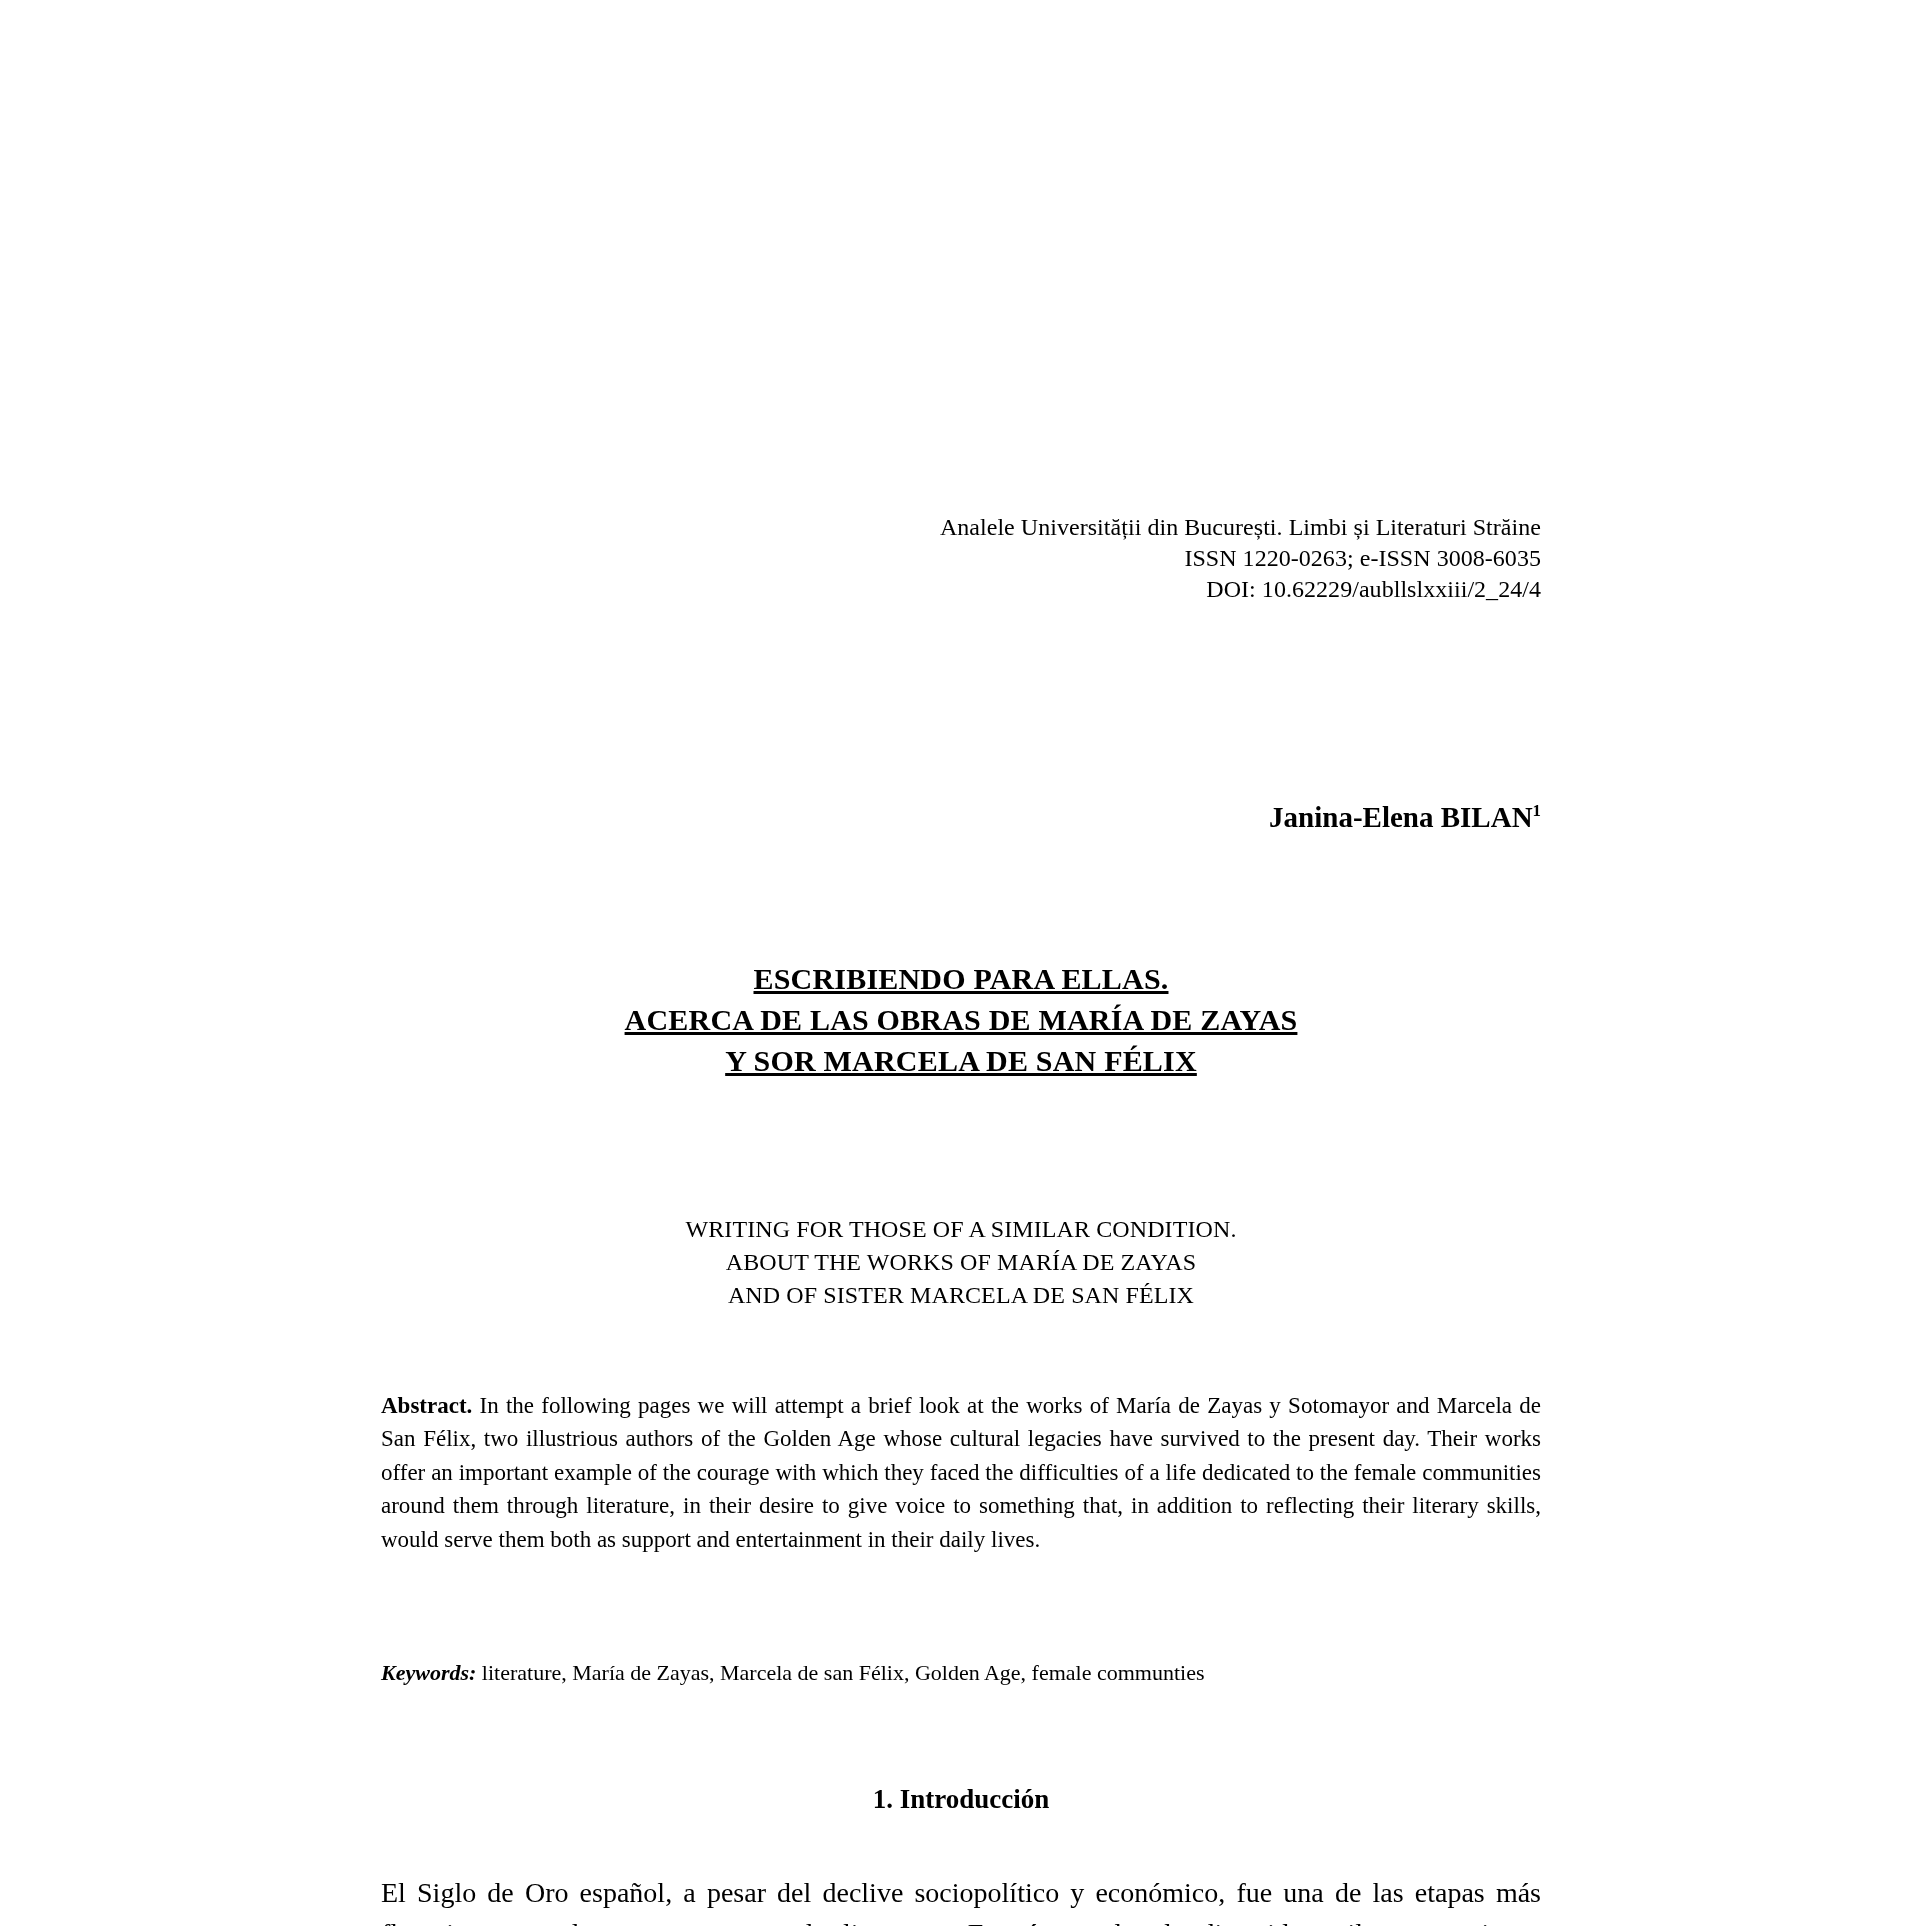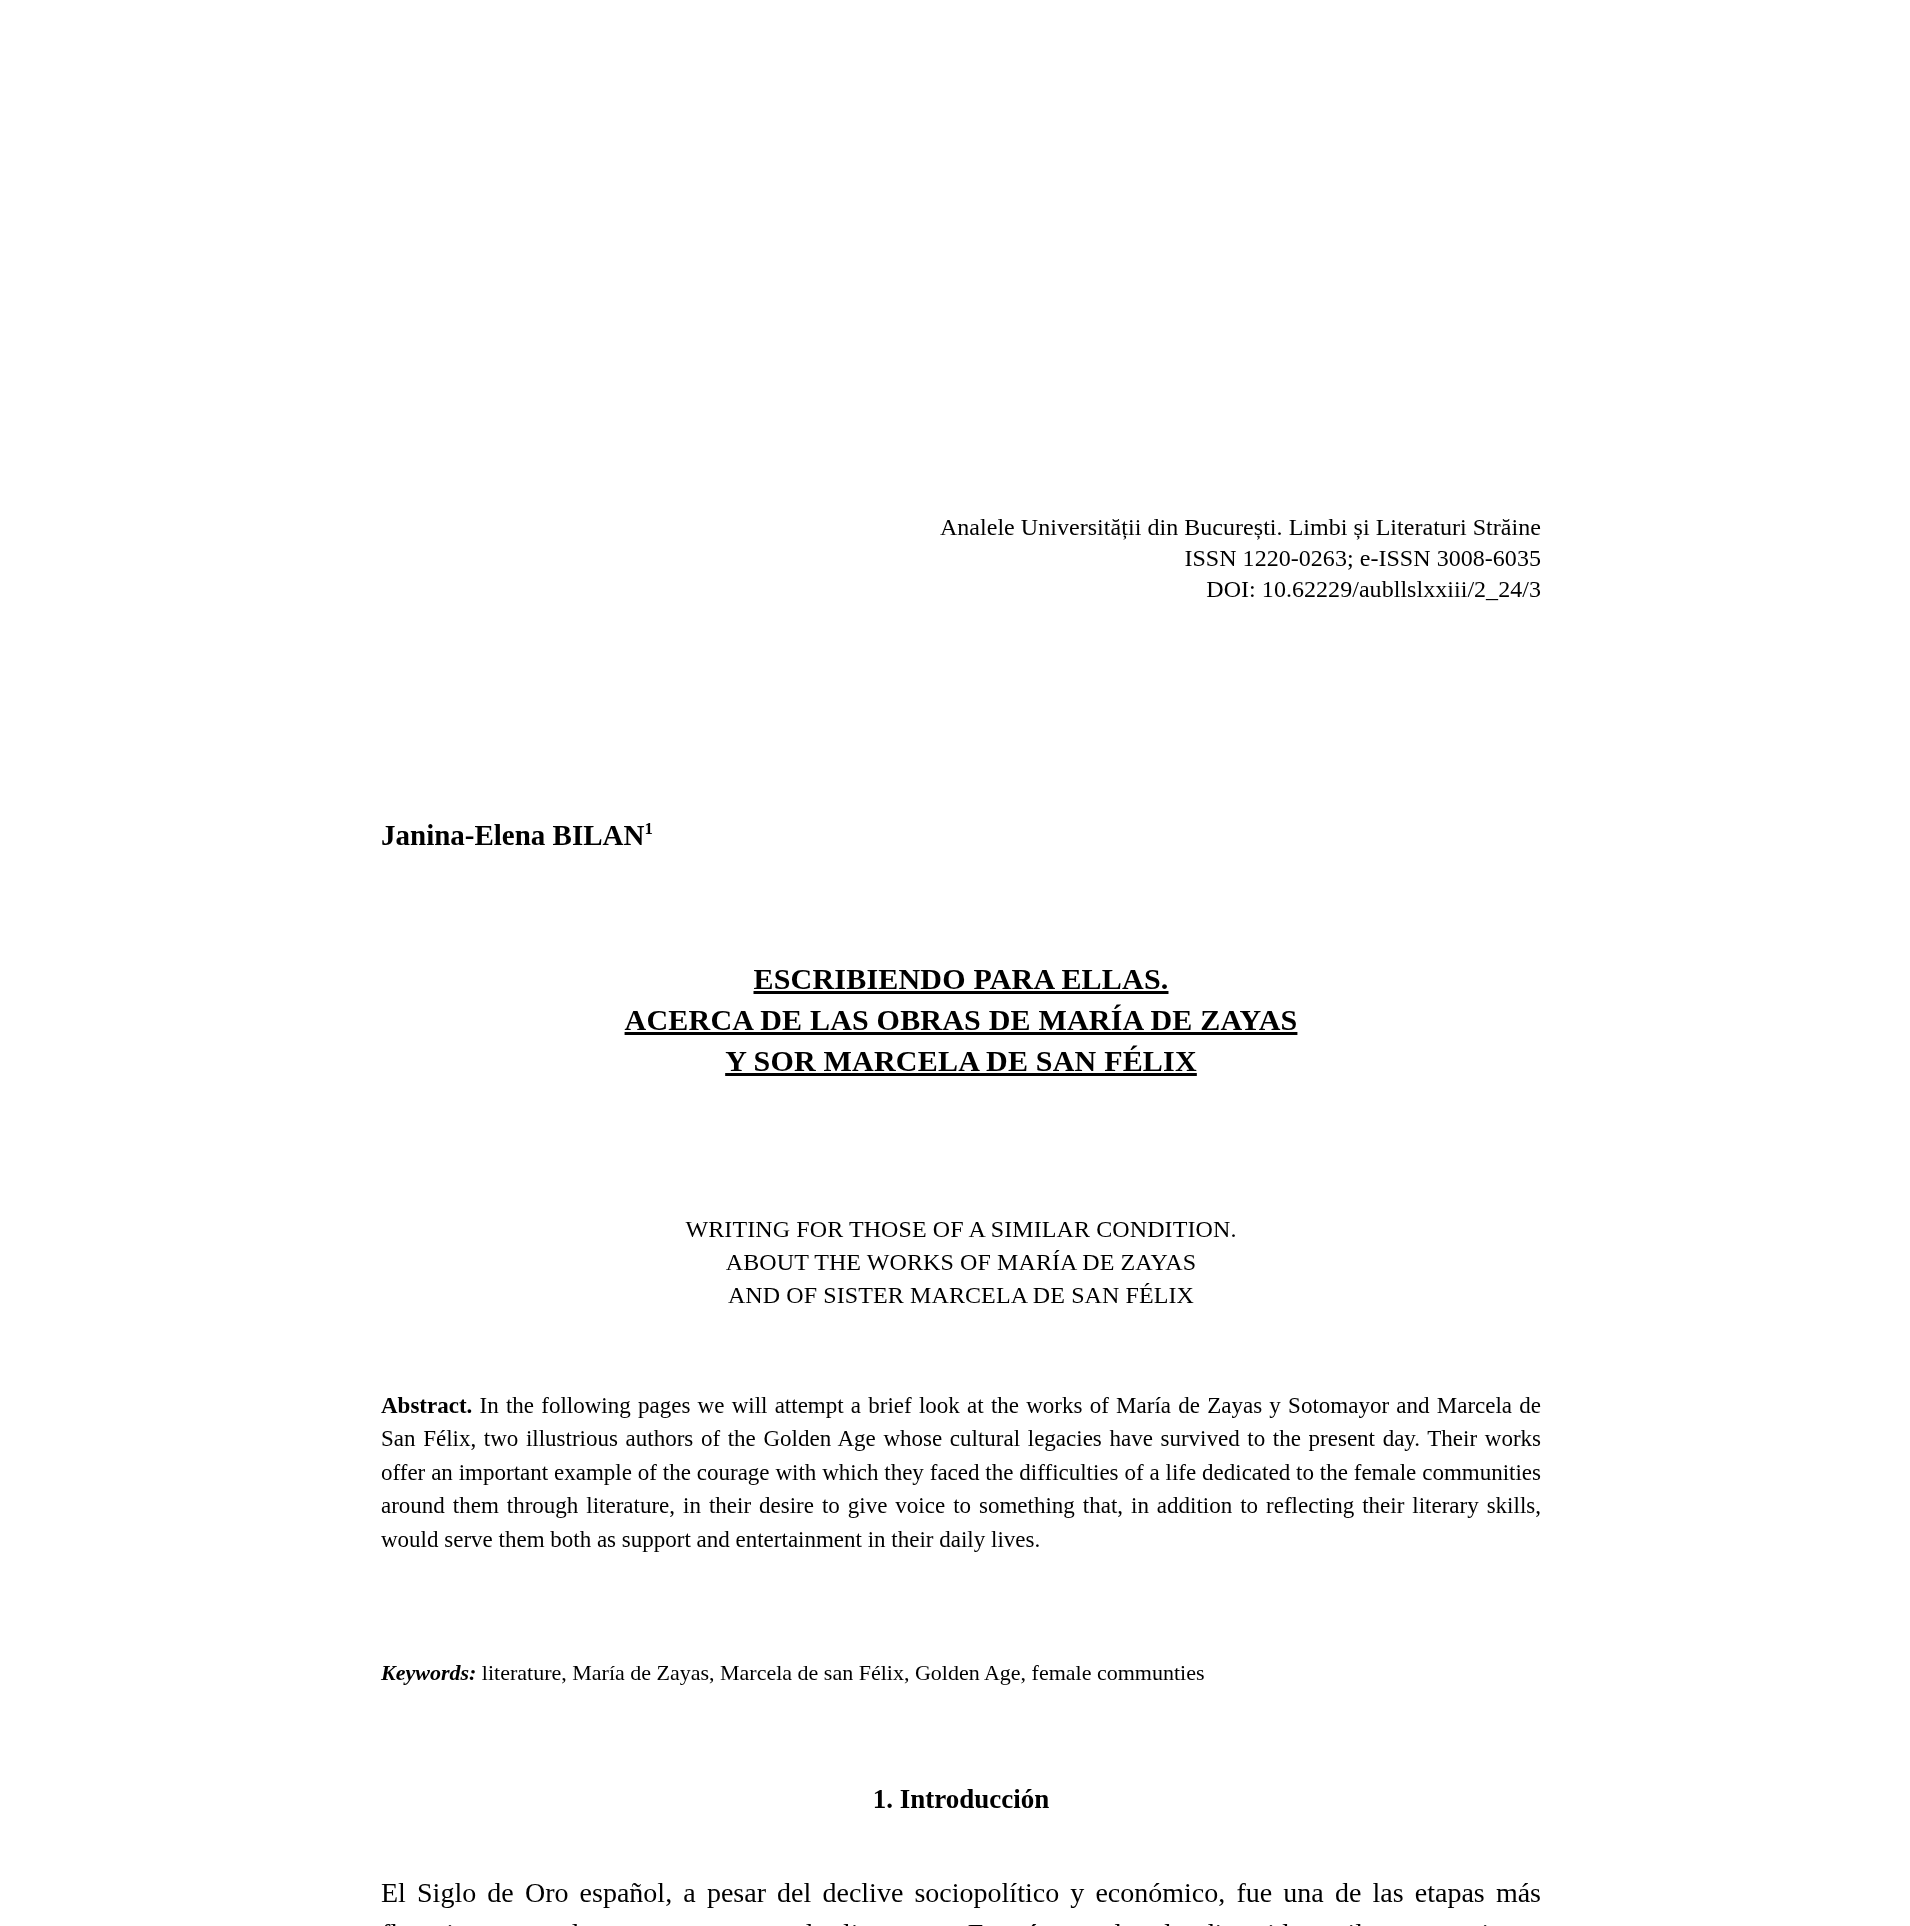--- a/index.html
+++ b/index.html
@@ -43,22 +43,23 @@
     font-size: 24px;
     line-height: 1.30;
     letter-spacing: 0.04px;
   }
   .masthead div { white-space: nowrap; }
 
   
   .author-line {
     position: absolute;
     left: 381px;
-    top: 818px;
+    top: 800px;
     width: 1160px;
+    text-align: right;
     font-size: 29px;
     font-weight: bold;
     line-height: 1.2;
   }
   .author-line sup {
     font-size: 0.58em;
     vertical-align: super;
     font-weight: bold;
   }
 
@@ -148,21 +149,21 @@
 </style>
 </head>
 <body>
 
 <div id="page-wrap">
   <div class="page">
 
     <div class="masthead">
       <div>Analele Universității din București. Limbi și Literaturi Străine</div>
       <div>ISSN 1220-0263; e-ISSN 3008-6035</div>
-      <div>DOI: 10.62229/aubllslxxiii/2_24/3</div>
+      <div>DOI: 10.62229/aubllslxxiii/2_24/4</div>
     </div>
 
     <div class="author-line"><span>Janina-Elena BILAN</span><sup>1</sup></div>
 
     <div class="title-es">
       <div>ESCRIBIENDO PARA ELLAS.</div>
       <div>ACERCA DE LAS OBRAS DE MARÍA DE ZAYAS</div>
       <div>Y SOR MARCELA DE SAN FÉLIX</div>
     </div>
 

